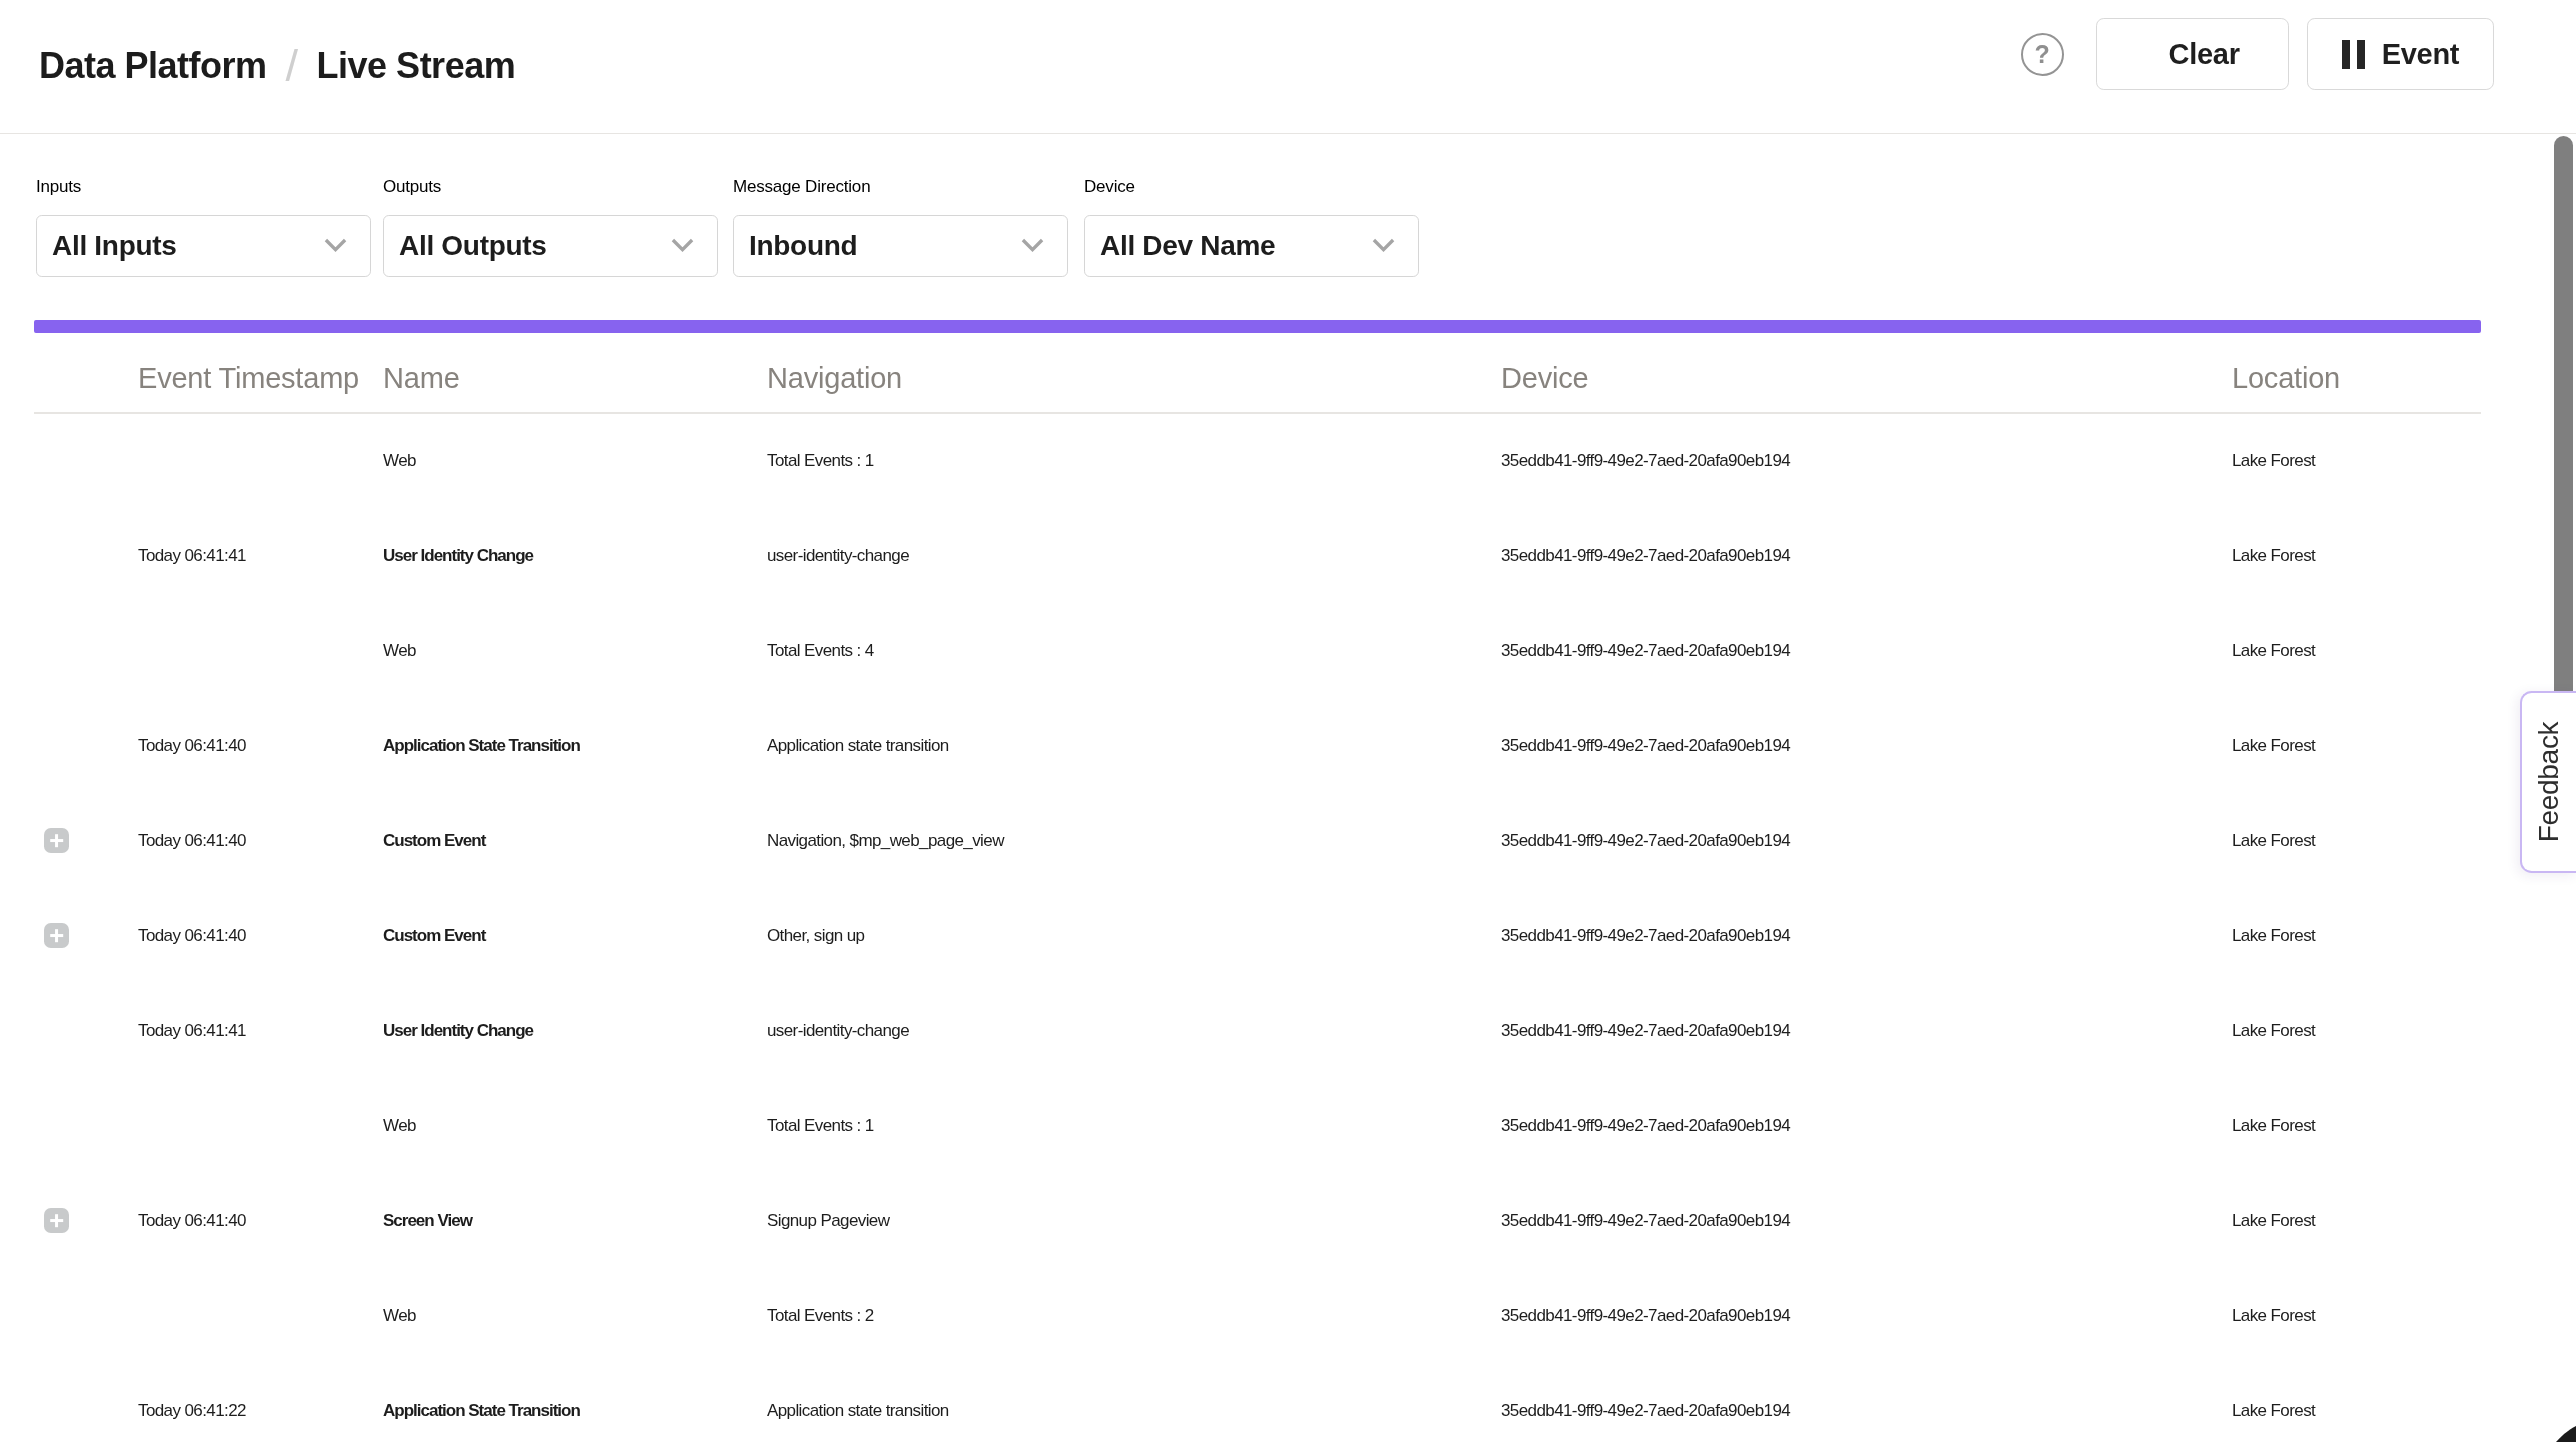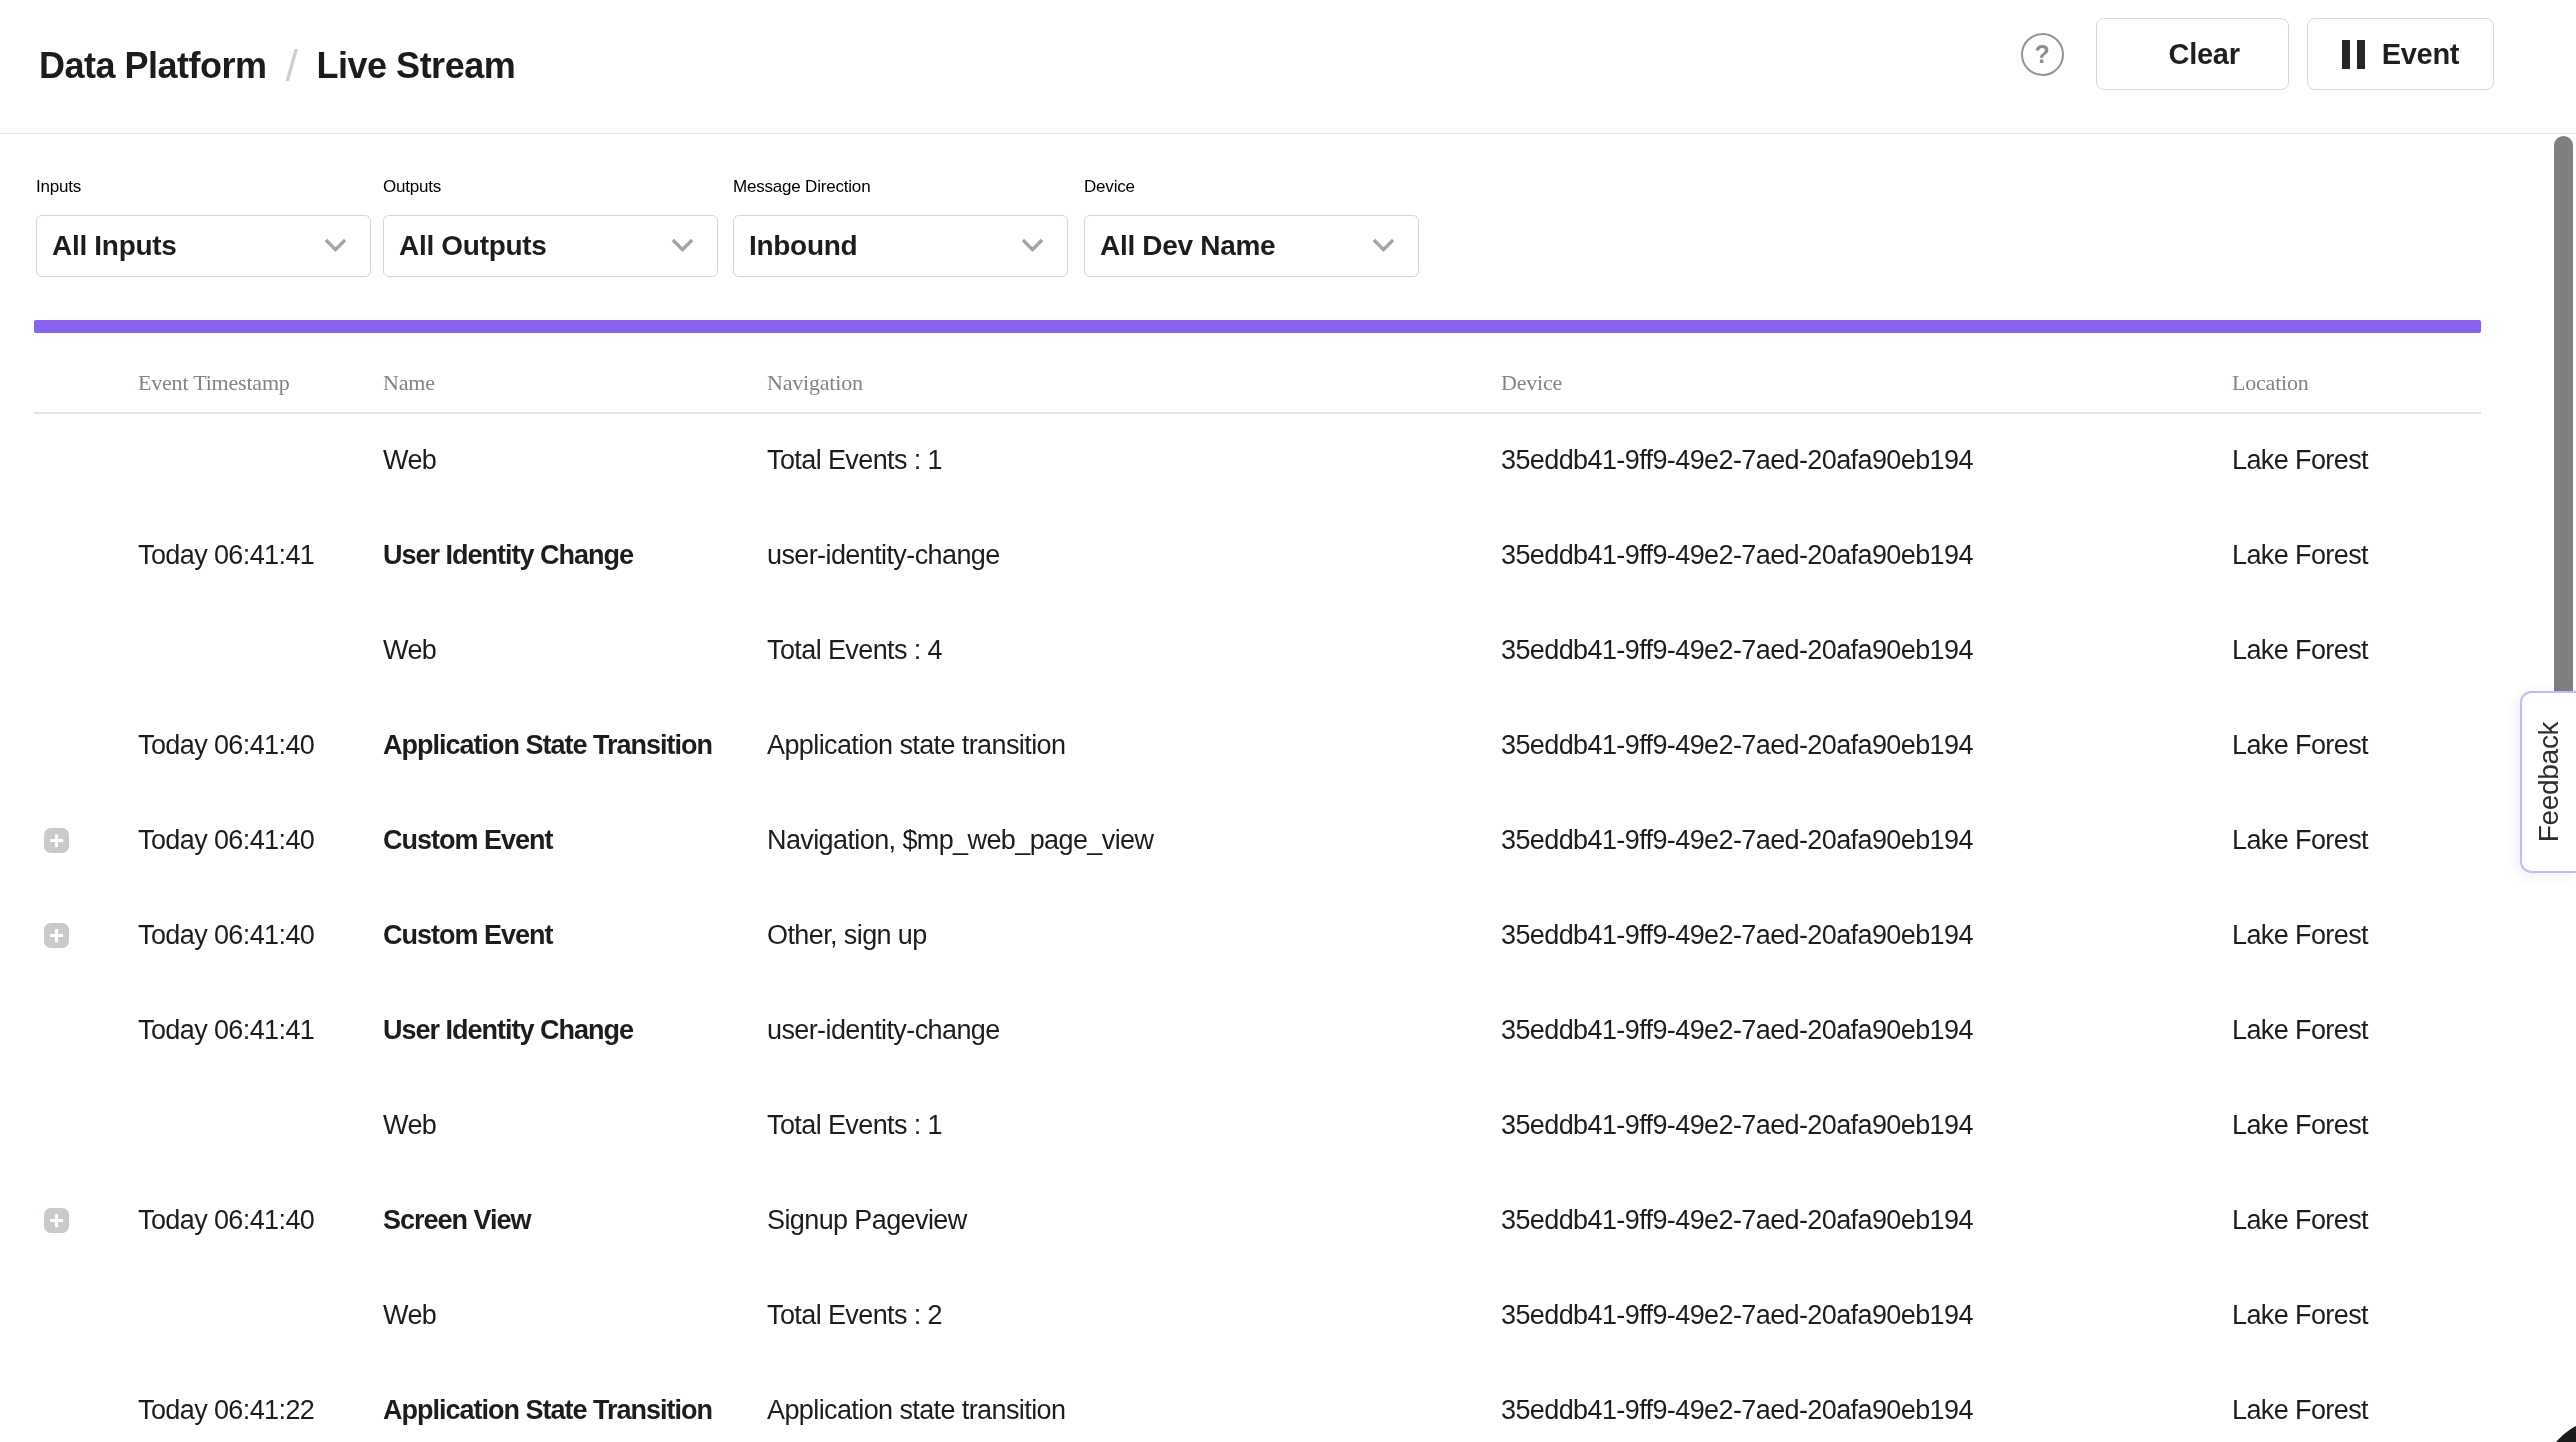--- a/index.html
+++ b/index.html
@@ -55,29 +55,29 @@
   }
   .fvalue { font-size:28px; font-weight:700; color:#1d1d1d; letter-spacing:-0.3px; }
 
   
   .stream-bar {
     position:absolute; left:34px; top:320px; width:2447px; height:12.6px;
     background:var(--accent,#8763ef); border-radius:1.9px;
   }
 
   
-  .thead { position:absolute; top:370px; left:0; width:2481px; height:47px;
-    font-size:22px; color:#87837e; letter-spacing:-0.2px;font-family:Liberation Serif, serif; }
+  .thead { position:absolute; top:362px; left:0; width:2481px; height:47px;
+    font-size:29px; color:#87837e; letter-spacing:-0.2px; }
   .thead span { position:absolute; white-space:nowrap; }
   .thead-rule { position:absolute; top:412px; left:34px; width:2447px; height:1.9px; background:#e7e5e2; }
 
   .tbody { position:absolute; top:413px; left:0; width:2481px; }
   .trow { position:relative; height:95px; cursor:pointer; }
   .c { position:absolute; top:0; line-height:95px; white-space:nowrap;
-       font-size:27px; color:#1d1d1d; letter-spacing:-0.6px; }
+       font-size:17px; color:#1d1d1d; letter-spacing:-0.6px; }
   .col-ts, .ts { left:138px; }
   .col-nm, .nm { left:383px; }
   .col-ds, .ds { left:767px; }
   .col-dv, .dv { left:1501px; }
   .col-lc, .lc { left:2232px; }
   .nm.bold { font-weight:700; letter-spacing:-1px; }
 
   .expand {
     position:absolute; left:44px; top:35px; width:25px; height:25px;
     background:var(--plusbg,#c8cacb); border:none; border-radius:6.8px;

